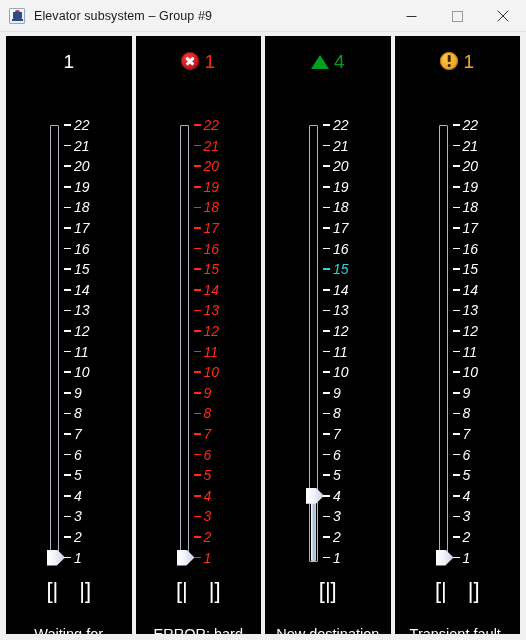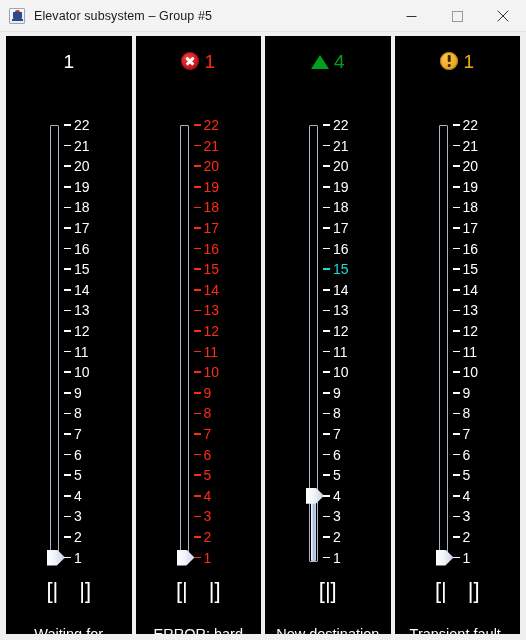--- a/index.html
+++ b/index.html
@@ -175,21 +175,21 @@
     position: absolute;
     left: 41px;
     width: 18px;
     height: 16px;
     background: linear-gradient(to right, #ffffff 0%, #f2f5fa 40%, #c6d2e4 100%);
     clip-path: polygon(0 0, 55% 0, 100% 50%, 55% 100%, 0 100%);
     filter: drop-shadow(0 0 0.5px #6d7b90);
   }
   .ticks {
     position: absolute;
-    left: 0; top: 0; right: 0; bottom: 0;
+    left: 0; top: 0; right: 0; bottom: 0; font-style: italic;
   }
   .tick {
     position: absolute;
     left: 58px;
     height: 14px;
     display: flex;
     align-items: center;
     gap: 2px;
     font-size: 14px;
     color: #ffffff;
@@ -230,21 +230,21 @@
 <body>
 
 <div id="window">
 
   <div id="titlebar">
     <div id="app-icon">
       <div class="steam"></div>
       <div class="cup"></div>
       <div class="base"></div>
     </div>
-    <div id="title-text">Elevator subsystem – Group #5</div>
+    <div id="title-text">Elevator subsystem – Group #9</div>
     <div id="win-controls">
       <div class="win-btn">
         <svg width="11" height="11" viewBox="0 0 11 11">
             <line x1="0.5" y1="5.5" x2="10.5" y2="5.5" stroke="#333" stroke-width="1"></line>
           </svg>
       </div>
       <div class="win-btn">
         <svg width="11" height="11" viewBox="0 0 11 11">
             <rect x="0.5" y="0.5" width="10" height="10" fill="none" stroke="#9a9a9a" stroke-width="1"></rect>
           </svg>

